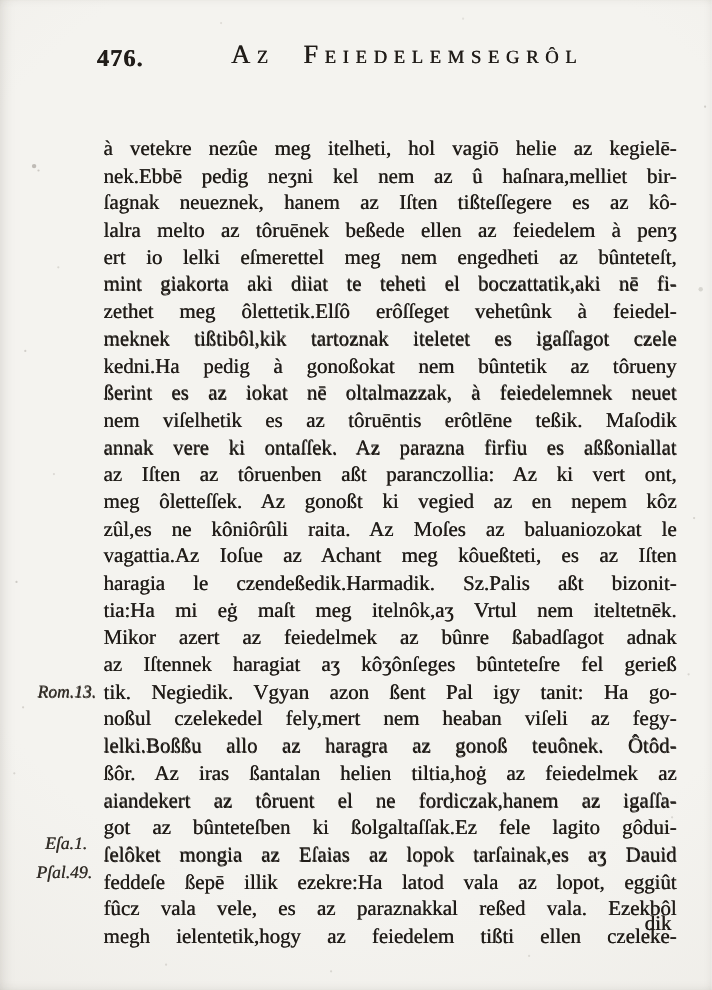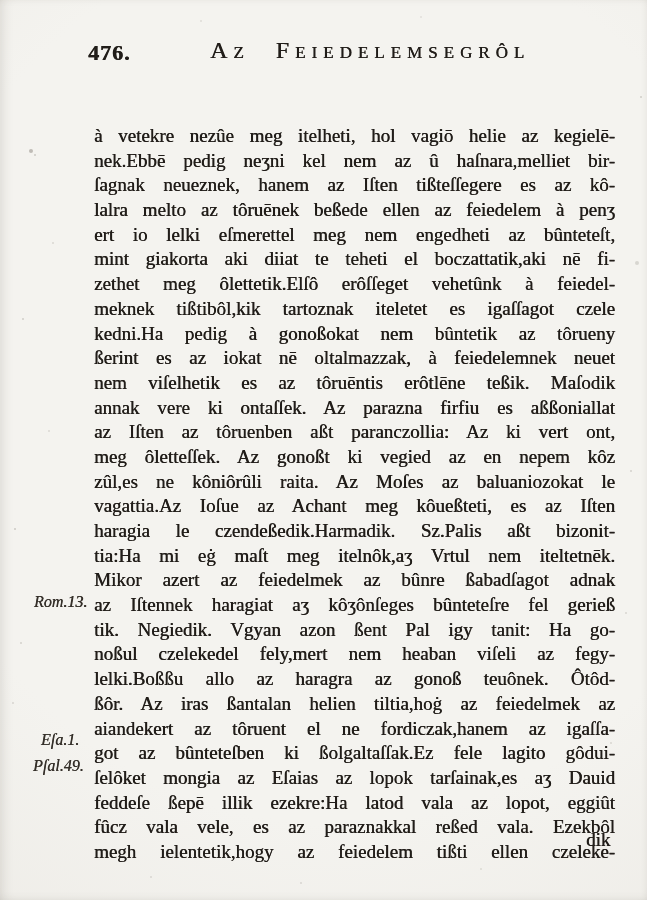--- a/index.html
+++ b/index.html
@@ -66,20 +66,21 @@
     -moz-text-align-last:justify;
     white-space:normal;
     height:24.7px;overflow:visible;
   }
   .margin-note{
     position:absolute;
     font-style:italic;font-size:16px;
     color:#35302a;
     text-shadow:.3px .2px 0 currentColor;
     white-space:nowrap;
+    margin-top:28px;
   }
   .note-0{left:34px;top:593px;}
   .note-1{left:41px;top:731px;}
   .note-2{left:33px;top:757px;text-align:center;}
   .catchword{
     position:absolute;left:586px;top:829px;
     font-size:19px;
     text-shadow:.4px .25px 0 currentColor;
   }
 </style>

